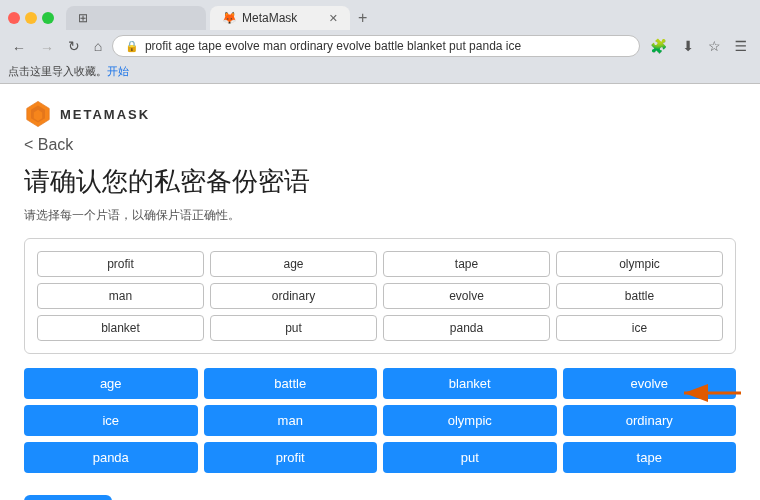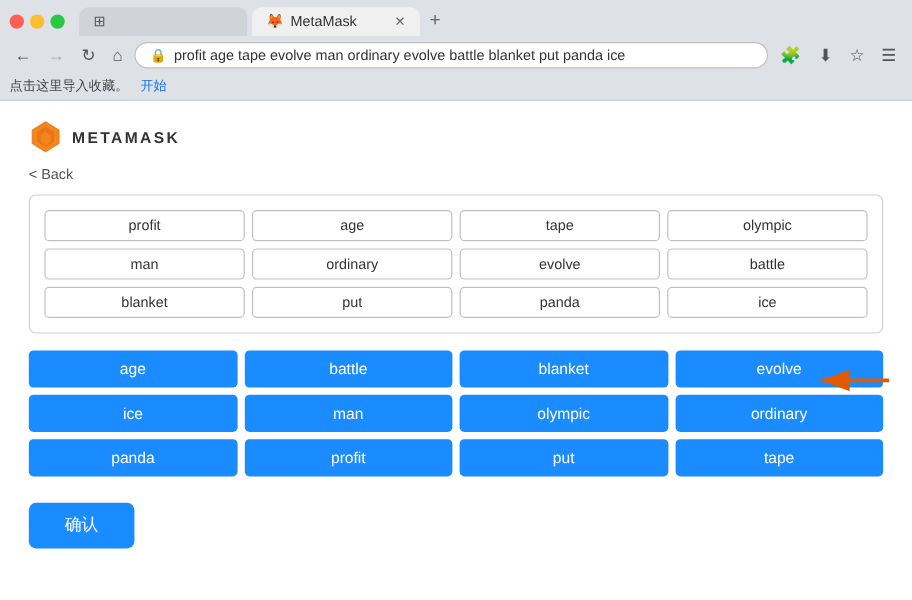--- a/index.html
+++ b/index.html
@@ -114,21 +114,20 @@
       padding: 2px 5px;
       color: #555;
     }
 
     .bookmarks-bar {
       background: #dee1e6;
       padding: 2px 8px 4px 8px;
       font-size: 11px;
       color: #444;
       display: flex;
-      gap: 10px;
     }
     .bookmark-link {
       cursor: pointer;
       color: #1a73e8;
       text-decoration: none;
     }
 
     
     .page-content {
       background: white;
@@ -149,21 +148,21 @@
       height: 28px;
     }
     .mm-title {
       font-size: 13px;
       font-weight: 700;
       letter-spacing: 2px;
       color: #333;
     }
 
     .back-link {
-      font-size: 12px;
+      font-size: 16px;
       color: #555;
       cursor: pointer;
       margin-bottom: 10px;
       display: inline-block;
     }
 
     .page-title {
       font-size: 26px;
       font-weight: 400;
       color: #222;
@@ -286,20 +285,22 @@
     <svg class="mm-logo" viewBox="0 0 40 40" xmlns="http://www.w3.org/2000/svg">
       <polygon points="20,2 36,12 36,28 20,38 4,28 4,12" fill="#f6851b" stroke="#e2761b" stroke-width="1"></polygon>
       <polygon points="20,8 30,14 30,26 20,32 10,26 10,14" fill="#e4761b"></polygon>
       <polygon points="20,14 26,18 26,26 20,30 14,26 14,18" fill="#f6851b"></polygon>
     </svg>
     <span class="mm-title">METAMASK</span>
   </div>
 
   <a class="back-link">&lt; Back</a>
 
+  <h1 class="page-title">请确认您的私密备份密语</h1>
+  <p class="page-subtitle">请选择每一个片语，以确保片语正确性。</p>
 
   
   <div class="word-selection-area">
     <div class="word-grid" id="word-grid">
     <div class="word-chip">profit</div>
         <div class="word-chip">age</div>
         <div class="word-chip">tape</div>
         <div class="word-chip">olympic</div>
         <div class="word-chip">man</div>
         <div class="word-chip">ordinary</div>

